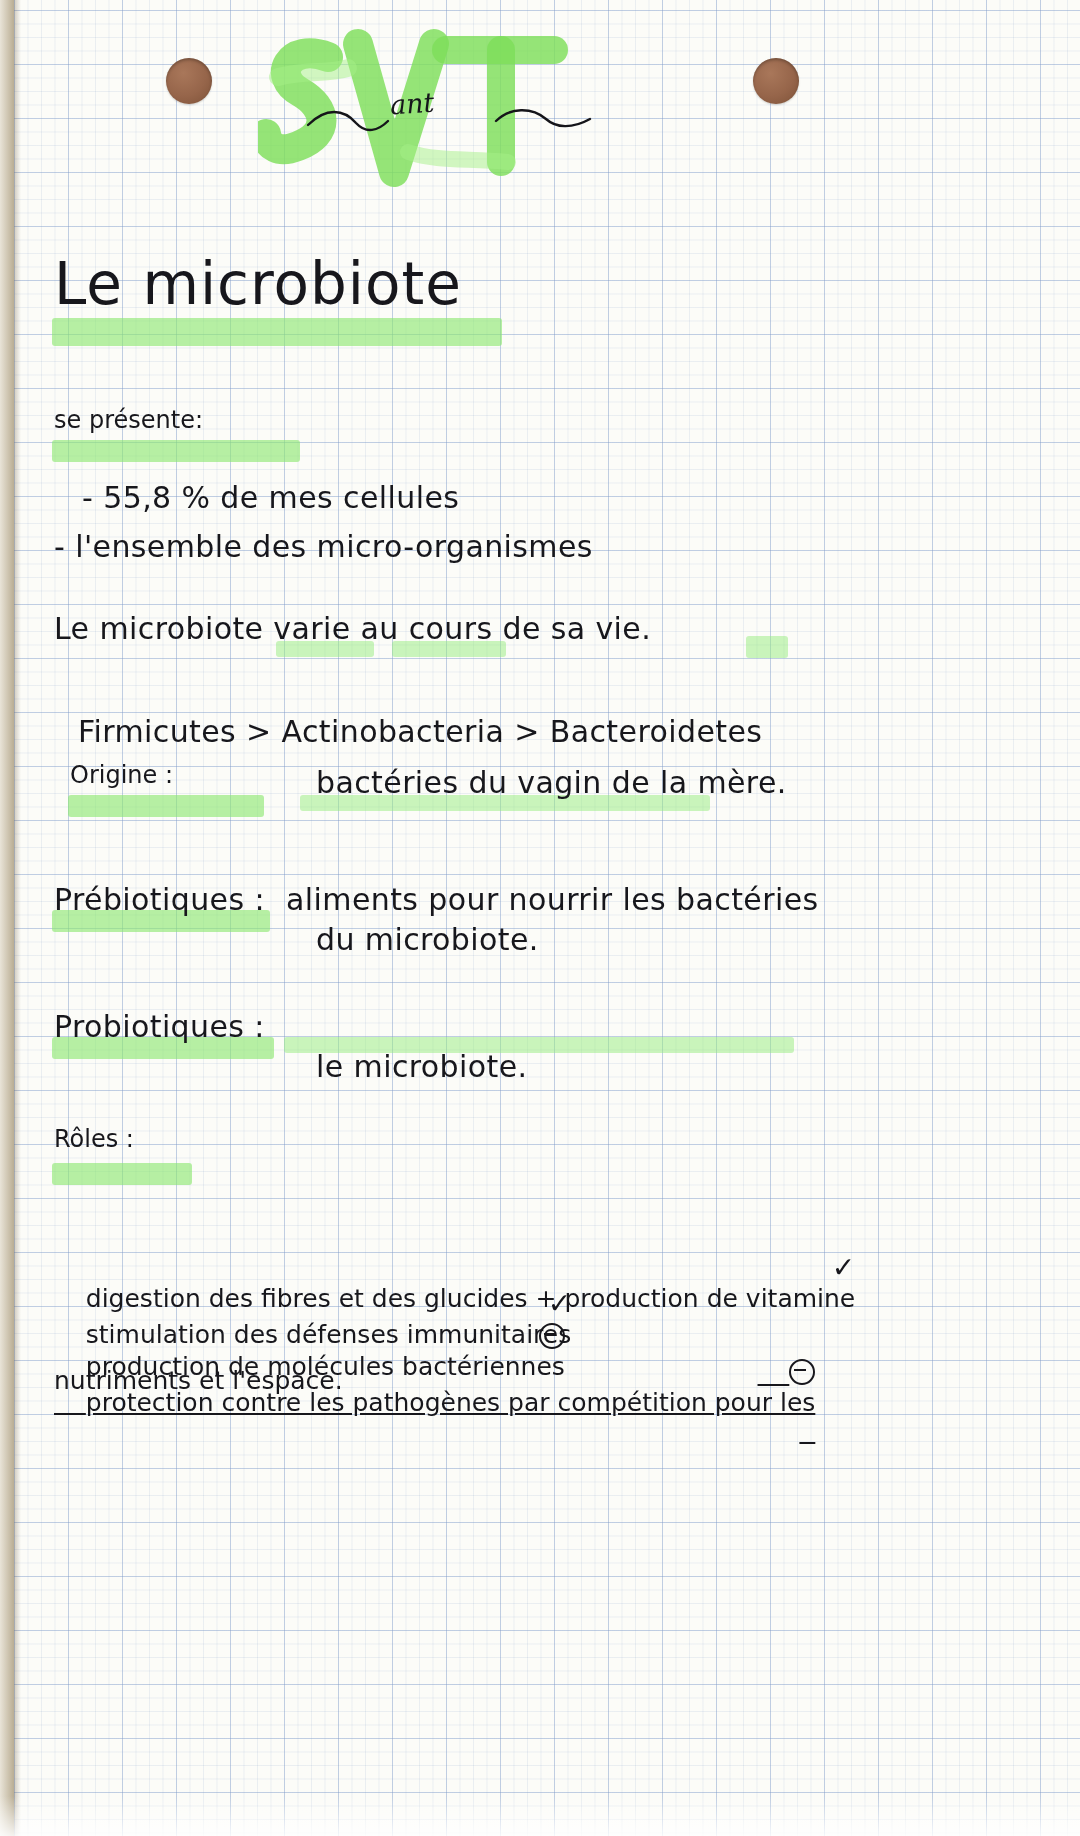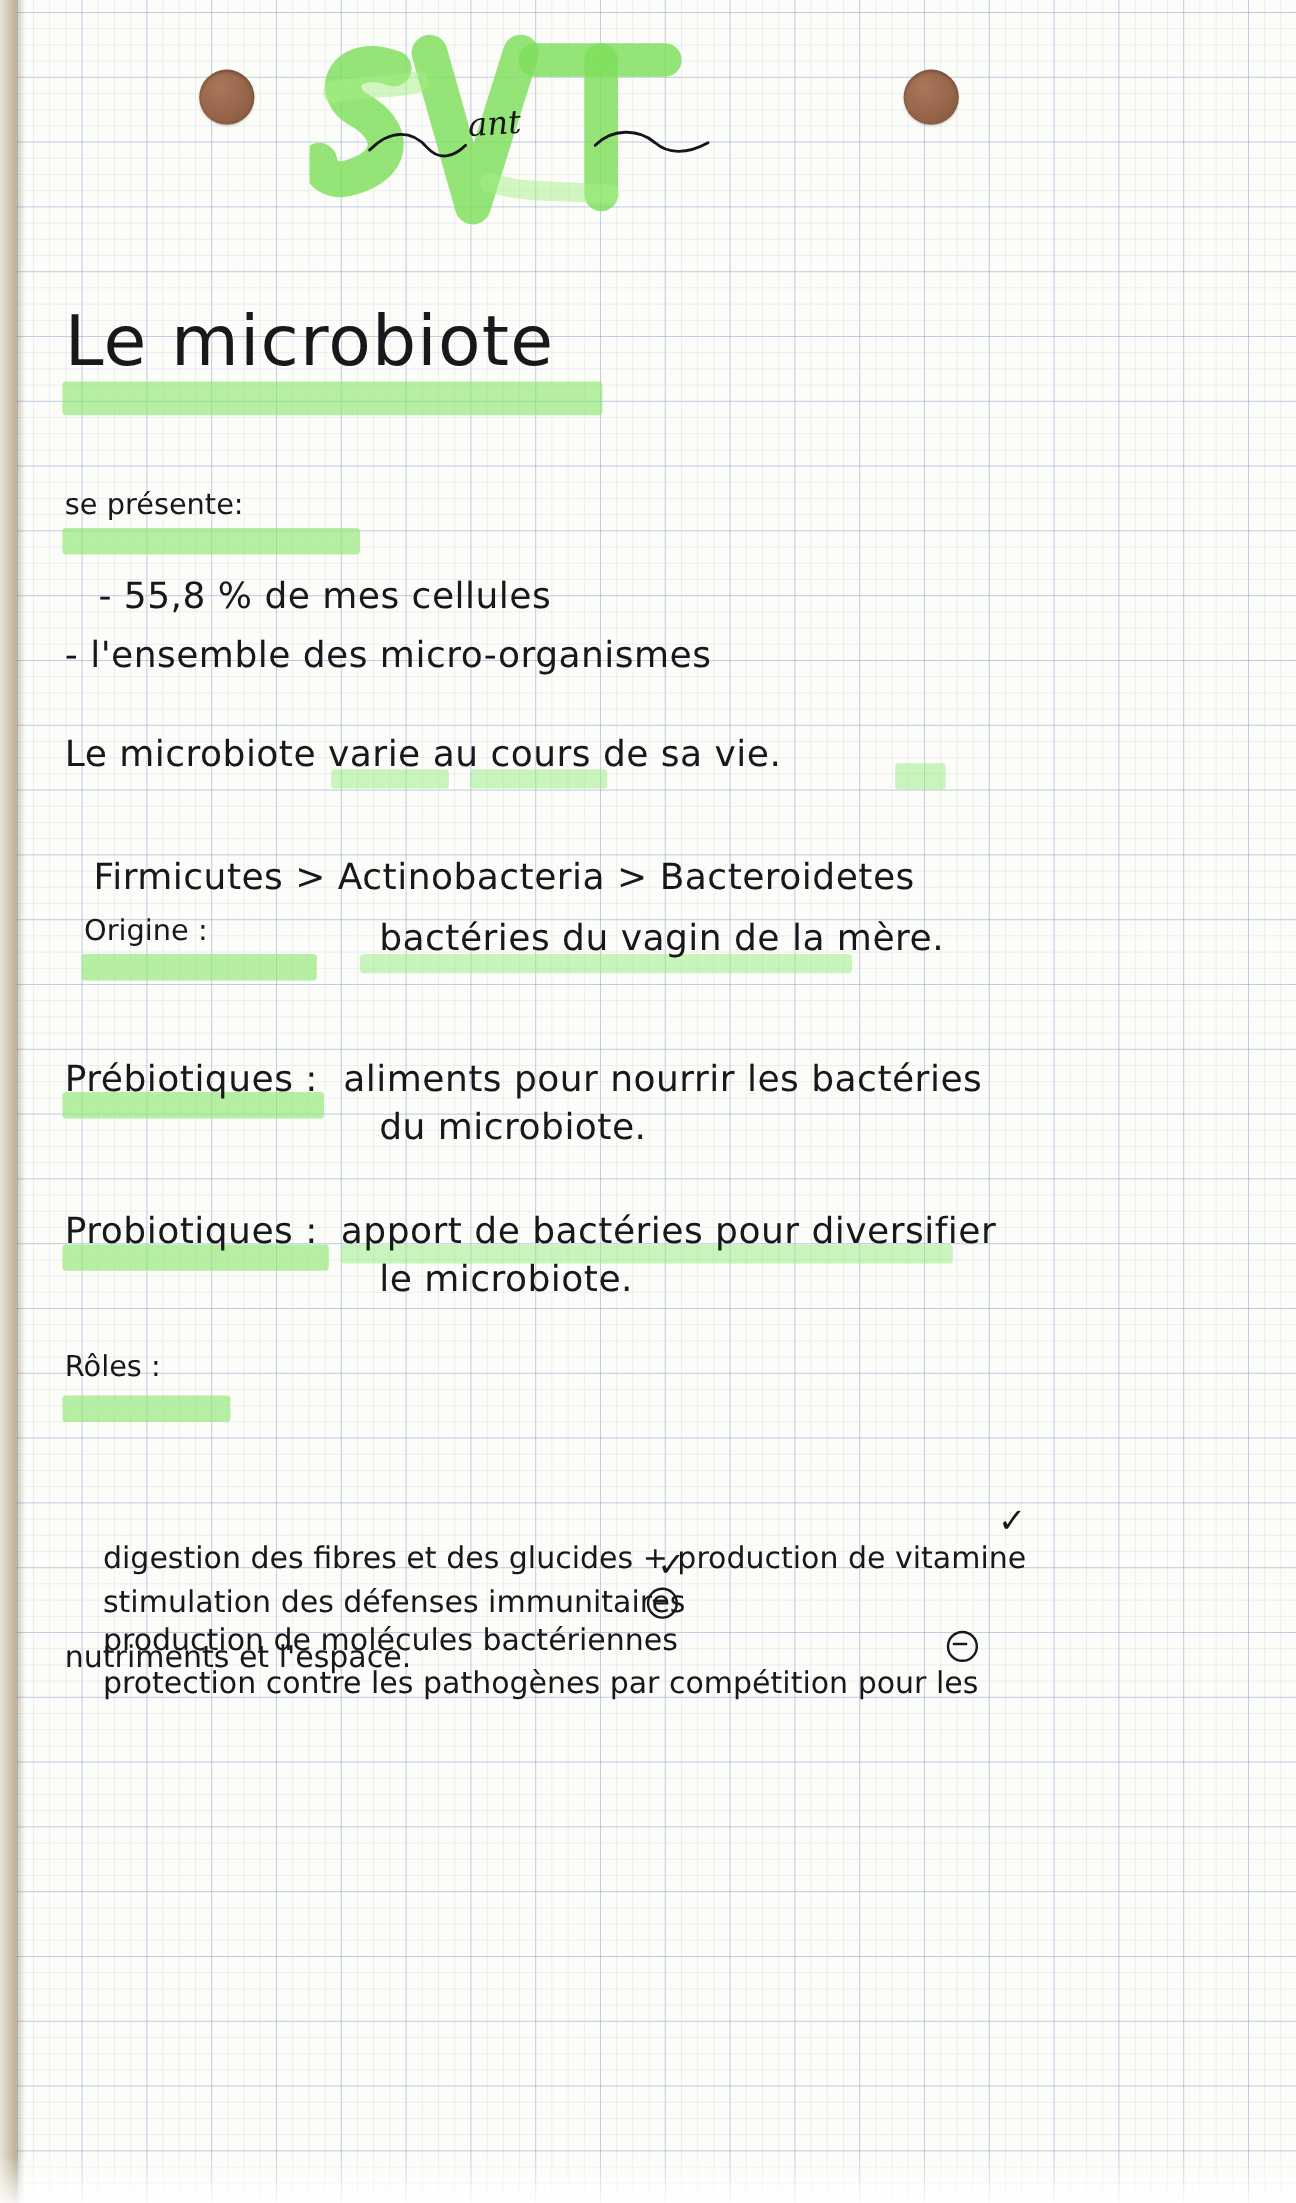--- a/index.html
+++ b/index.html
@@ -201,42 +201,41 @@
   <div class="line t-main handwrite" style="left:316px; top:765px;">bactéries du vagin de la mère.</div>
 
   <div class="hl" style="left:52px; top:910px; width:218px; height:22px;"></div>
   <div class="line t-main handwrite" style="left:54px; top:882px;">Prébiotiques :</div>
   <div class="line t-main handwrite" style="left:286px; top:882px;">aliments pour nourrir les bactéries</div>
   <div class="line t-main handwrite" style="left:316px; top:922px;">du microbiote.</div>
 
   <div class="hl" style="left:52px; top:1037px; width:222px; height:22px;"></div>
   <div class="hl hl-soft" style="left:284px; top:1037px; width:510px; height:16px;"></div>
   <div class="line t-main handwrite" style="left:54px; top:1009px;">Probiotiques :</div>
-  <div class="line t-main handwrite" style="left:284px; top:1009px;">apport de bactéries pour diversifier</div>
   <div class="line t-main handwrite" style="left:316px; top:1049px;">le microbiote.</div>
 
   <div class="hl" style="left:52px; top:1163px; width:140px; height:22px;"></div>
   <div class="line t-sub handwrite" style="left:54px; top:1125px;text-align:right;">Rôles :</div>
 
   <div class="line t-small handwrite" style="left:54px; top:1222px;">
     <span class="checkmark">✓</span>
     <span>digestion des fibres et des glucides + production de vitamine</span>
   </div>
 
   <div class="line t-small handwrite" style="left:54px; top:1258px;">
     <span class="checkmark">✓</span>
     <span>stimulation des défenses immunitaires</span>
   </div>
 
   <div class="line t-small handwrite" style="left:54px; top:1294px;">
     <span class="minuscircle"></span>
     <span>production de molécules bactériennes</span>
   </div>
 
-  <div class="line t-small handwrite" style="left:54px; top:1330px;">
+  <div class="line t-small handwrite" style="left:54px; top:1330px;text-decoration:underline;">
     <span class="minuscircle"></span>
     <span>protection contre les pathogènes par compétition pour les</span>
   </div>
 
   <div class="line t-small handwrite" style="left:54px; top:1366px;">nutriments et l'espace.</div>
 
   <div class="page-bottom-fade"></div>
 </div>
 
 </body></html>

